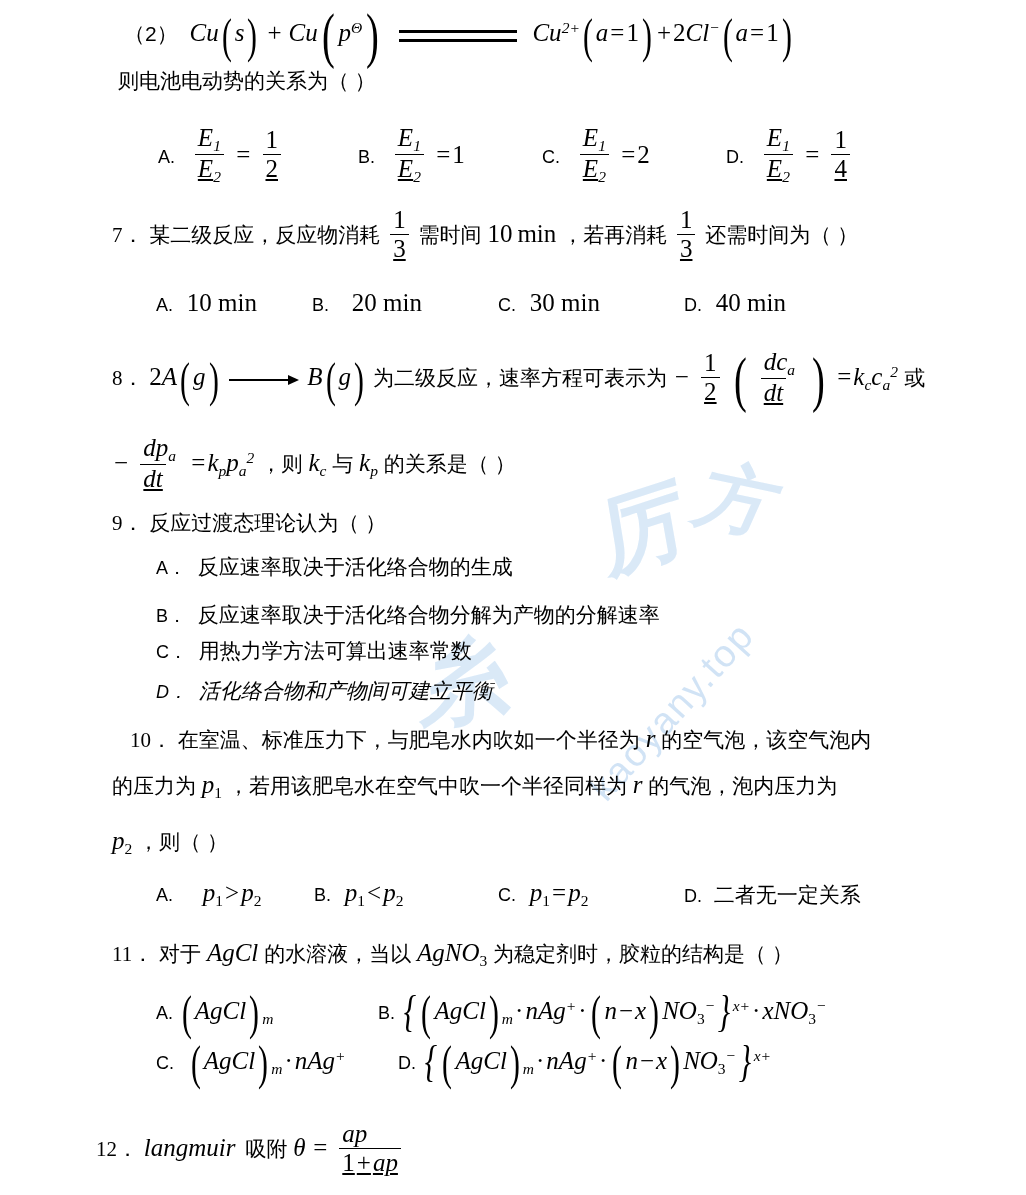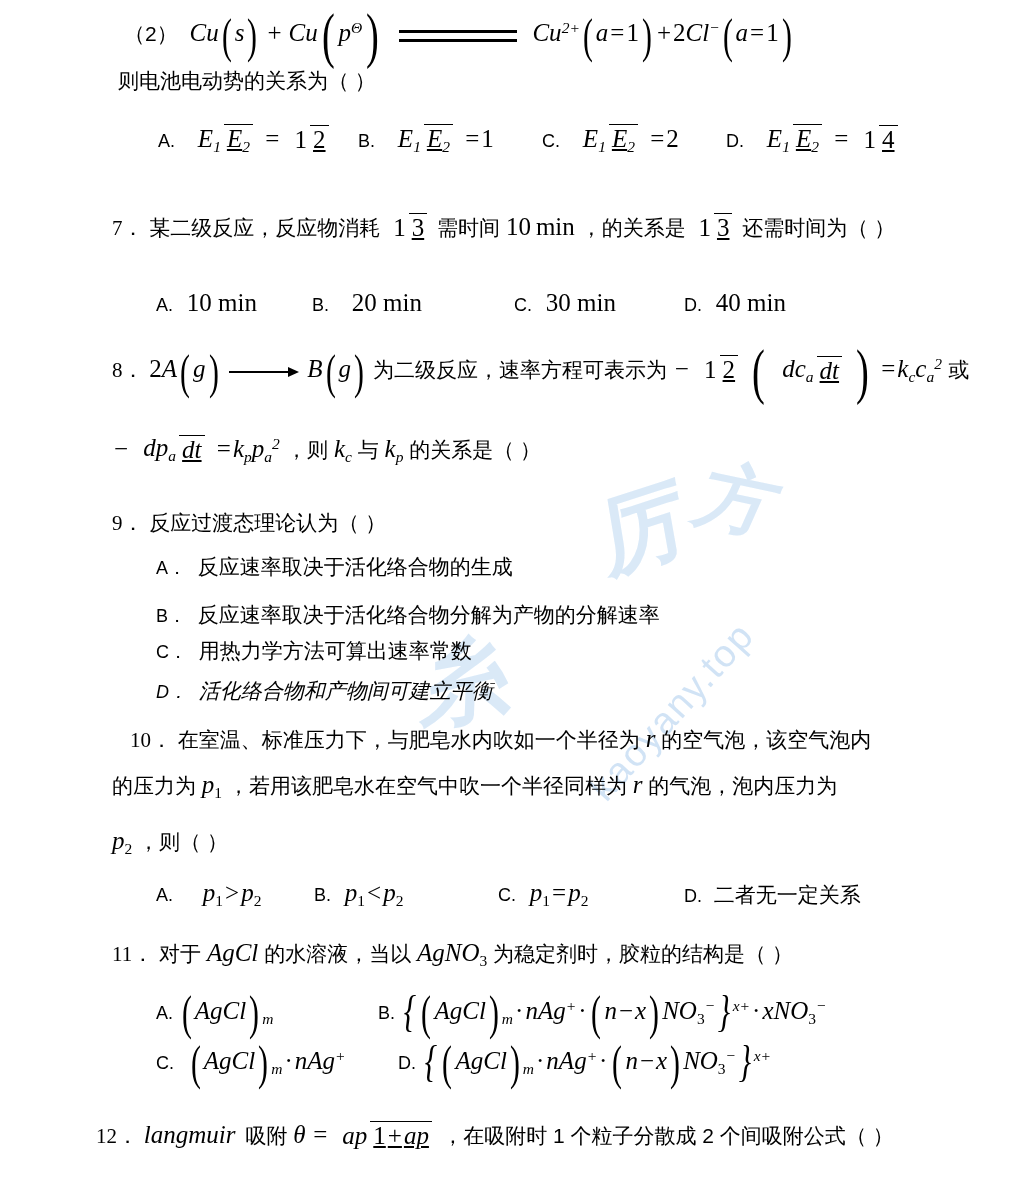--- a/index.html
+++ b/index.html
@@ -44,21 +44,21 @@
   
   .mi{font-family:"Liberation Serif","DejaVu Serif",serif; font-style:italic; font-size:25px;}
   .mn{font-family:"Liberation Serif","DejaVu Serif",serif; font-style:normal; font-size:25px;}
   .mo{font-family:"Liberation Serif","DejaVu Serif",serif; font-style:normal; font-size:25px; padding:0 2px;}
 
   sub{font-size:.62em; vertical-align:-.32em; font-style:italic;}
   sup{font-size:.62em; vertical-align:.52em;}
   sub.up{font-style:normal;}
 
   
-  .frac{display:inline-flex; flex-direction:row; align-items:flex-end;
+  .frac{display:inline-flex; flex-direction:column; align-items:flex-start;
         vertical-align:middle; margin:0 4px; position:relative; top:-2px;}
   .frac > span{display:block; padding:0 3px; line-height:1.12;}
   .frac .den{border-top:1.6px solid #000;text-decoration:underline;}
 
   
   .paren{display:inline-block; font-family:"Liberation Serif","DejaVu Serif",serif;
          font-size:48px; vertical-align:middle; font-style:normal; line-height:.7;
          transform:scaleX(.62); transform-origin:center;}
   .paren.tall{font-size:62px;}
   .brace{display:inline-block; font-family:"Liberation Serif","DejaVu Serif",serif;
@@ -144,46 +144,46 @@
             <span class="den">E<sub>2</sub></span>
           </span>
         <span class="mo">=</span>
         <span class="frac">
             <span class="mn">1</span>
             <span class="den mn">4</span>
           </span>
       </span>
     </div>
 
-    <div class="line" style="left:112px; top:214px;">
+    <div class="line" style="left:112px; top:208px;">
       <span class="num">7．</span>
       <span class="cjk">某二级反应，反应物消耗</span>
       <span class="mi"><span class="frac">
             <span class="mn">1</span>
             <span class="den mn">3</span>
           </span></span>
       <span class="cjk">需时间</span>
       <span class="mn">10 min</span>
-      <span class="cjk">，的关系是</span>
+      <span class="cjk">，若再消耗</span>
       <span class="mi"><span class="frac">
             <span class="mn">1</span>
             <span class="den mn">3</span>
           </span></span>
       <span class="cjk">还需时间为（    ）</span>
     </div>
 
     <div class="line" style="left:156px; top:290px;">
       <span class="opt-letter">A.</span>
       <span class="mn" style="margin-left:8px;">10 min</span>
     </div>
     <div class="line" style="left:312px; top:290px;">
       <span class="opt-letter">B.</span>
       <span class="mn" style="margin-left:17px;">20 min</span>
     </div>
-    <div class="line" style="left:514px; top:290px;">
+    <div class="line" style="left:498px; top:290px;">
       <span class="opt-letter">C.</span>
       <span class="mn" style="margin-left:8px;">30 min</span>
     </div>
     <div class="line" style="left:684px; top:290px;">
       <span class="opt-letter">D.</span>
       <span class="mn" style="margin-left:8px;">40 min</span>
     </div>
 
     <div class="line" style="left:112px; top:350px;">
       <span class="num">8．</span>
@@ -311,17 +311,16 @@
       <span class="mi">langmuir</span>
       <span class="cjk" style="margin-left:4px;">吸附</span>
       <span class="mi">θ</span>
       <span class="mo">=</span>
       <span class="mi">
         <span class="frac">
             <span>ap</span>
             <span class="den"><span class="mn">1</span><span class="mo">+</span>ap</span>
           </span>
       </span>
-      <span class="cjk">，在吸附时 1 个粒子分散成 2 个间吸附公式（  ）</span>
     </div>
 
   </div>
 </div>
 
 </body></html>

